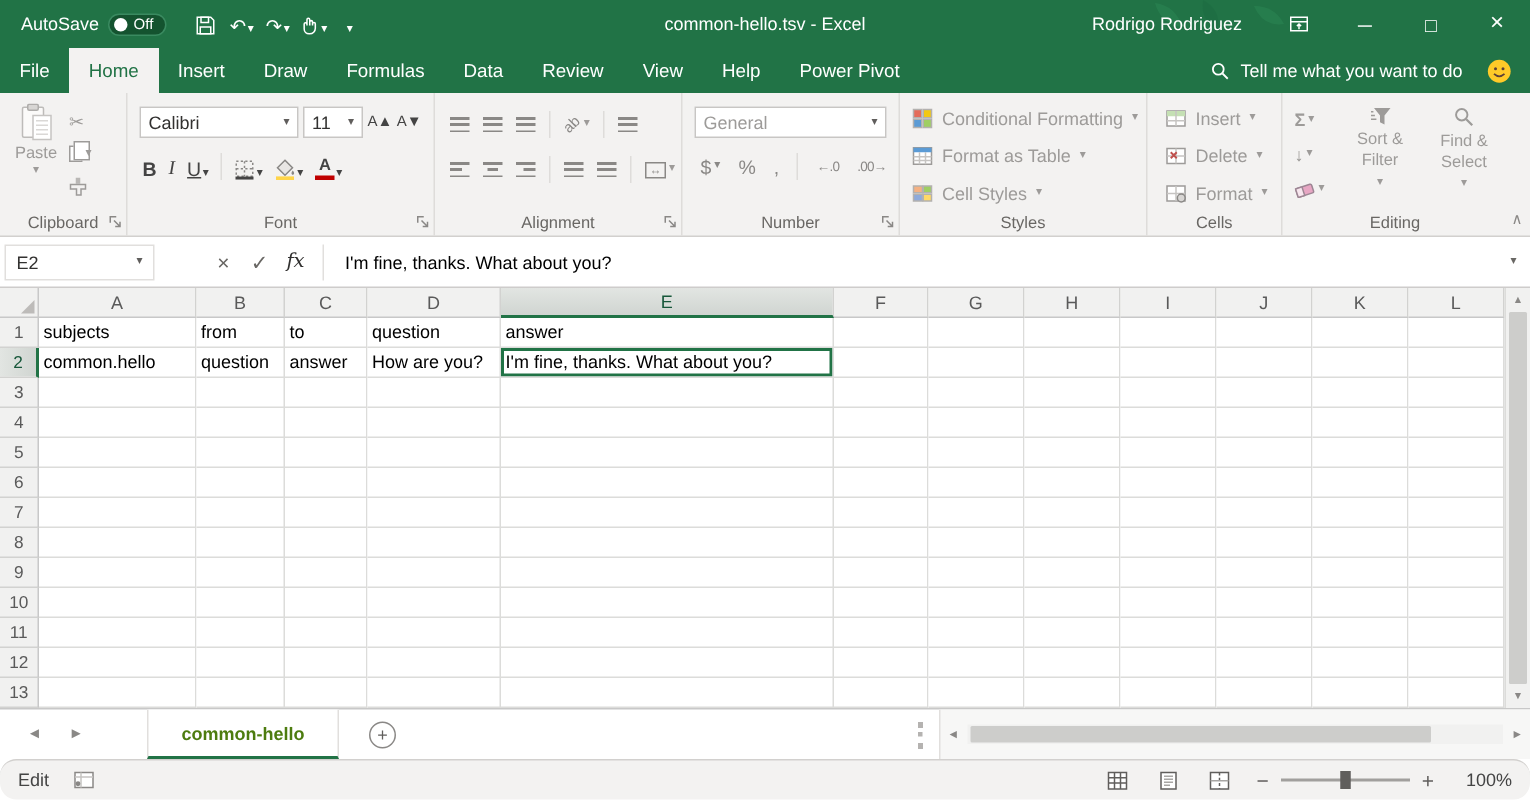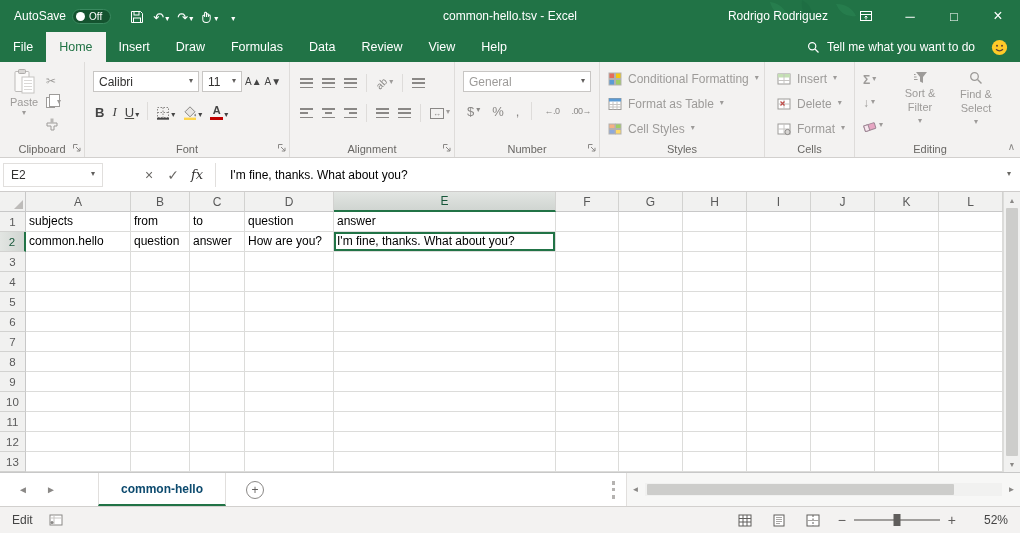--- a/index.html
+++ b/index.html
@@ -95,30 +95,30 @@
   .cell{flex:0 0 auto;height:20px;line-height:19px;font-size:12px;color:#000;padding:0 3px;border-right:1px solid #dcdcda;border-bottom:1px solid #dcdcda;white-space:nowrap;overflow:hidden;background:#fff;}
   .cell.active{box-shadow:inset 0 0 0 2px #217346;position:relative;z-index:2;}
   .vscroll{position:absolute;left:1003px;top:192px;width:17px;height:280px;background:#f1f1f0;border-left:1px solid #dcdcda;display:flex;flex-direction:column;}
   .varrow{height:16px;display:flex;align-items:center;justify-content:center;font-size:7px;color:#8a8886;}
   .vtrack{flex:1;padding:0 2px;}
   .vthumb{width:100%;height:100%;background:#cdcdcb;border-radius:1px;}
 
   
   .sheetbar{position:absolute;left:0;top:472px;right:0;height:34px;background:#fff;border-top:1px solid #c8c8c8;}
   .sheet-nav{position:absolute;left:18px;top:0;height:100%;display:flex;align-items:center;gap:18px;color:#8a8886;font-size:10px;}
-  .sheettab{position:absolute;left:98px;top:0;height:100%;padding:0 22px;display:flex;align-items:center;background:#fff;border-left:1px solid #e1dfdd;border-right:1px solid #e1dfdd;border-bottom:2px solid #217346;color:#0c4a6e;font-weight:bold;font-size:12px;}
+  .sheettab{position:absolute;left:98px;top:0;height:100%;padding:0 22px;display:flex;align-items:center;background:#fff;border-left:1px solid #e1dfdd;border-right:1px solid #e1dfdd;border-bottom:2px solid #217346;color:#4d7c0f;font-weight:bold;font-size:12px;}
   .addsheet{position:absolute;left:246px;top:50%;transform:translateY(-50%);width:18px;height:18px;border:1px solid #8a8886;border-radius:50%;display:flex;align-items:center;justify-content:center;font-size:12px;color:#605e5c;line-height:1;}
   .tab-splitter{position:absolute;left:612px;top:8px;height:18px;border-left:3px dotted #b5b3b1;}
   .hscroll{position:absolute;left:626px;right:0;top:0;height:100%;display:flex;align-items:center;background:#f7f7f6;border-left:1px solid #e1dfdd;}
   .harrow{width:17px;text-align:center;font-size:8px;color:#8a8886;}
   .htrack{flex:1;height:13px;margin:0 1px;background:#f1f1f0;position:relative;}
   .hthumb{position:absolute;left:2px;top:1px;height:11px;width:86%;background:#cdcdcb;border-radius:1px;}
 
   
-  .statusbar{position:absolute;left:0;top:506px;right:0;height:27px;background:#f3f2f1;border-top:1px solid #d2d0ce;display:flex;align-items:center;font-size:12px;color:#444;}
+  .statusbar{position:absolute;left:0;top:506px;right:0;height:27px;background:#f3f2f1;border-top:1px solid #d2d0ce;display:flex;align-items:center;font-size:12px;color:#444;border-radius:11px;}
   .sb-mode{margin-left:12px;}
   .macro{margin-left:16px;display:flex;align-items:center;}
   .sb-right{margin-left:auto;display:flex;align-items:center;margin-right:12px;gap:0;}
   .viewbtn{display:flex;align-items:center;padding:0 10px;}
   .zoombtn{font-size:14px;color:#605e5c;padding:0 8px;}
   .zoomtrack{width:86px;height:2px;background:#a19f9d;position:relative;}
   .zoomtick{position:absolute;left:50%;top:-3px;width:1px;height:8px;background:#a19f9d;}
   .zoomthumb{position:absolute;left:50%;transform:translateX(-50%);top:-5px;width:7px;height:12px;background:#605e5c;}
   .zoomlabel{width:38px;text-align:right;margin-left:6px;}
 </style>
@@ -192,20 +192,21 @@
     <div id="ribbon-tabs" class="rtabs">
         <div class="rtab">File</div>
         <div class="rtab active">Home</div>
         <div class="rtab">Insert</div>
         <div class="rtab">Draw</div>
         <div class="rtab">Formulas</div>
         <div class="rtab">Data</div>
         <div class="rtab">Review</div>
         <div class="rtab">View</div>
         <div class="rtab">Help</div>
+        <div class="rtab">Power Pivot</div>
       </div>
     <div class="tellme">
       <svg width="13" height="13" viewBox="0 0 13 13">
           <circle cx="5.2" cy="5.2" r="3.6" fill="none" stroke="#fff" stroke-width="1.2"></circle>
           <path d="M8 8l3.5 3.5" stroke="#fff" stroke-width="1.2"></path>
         </svg>
       <span>Tell me what you want to do</span>
     </div>
     <span class="smiley">
       <svg width="17" height="17" viewBox="0 0 17 17">
@@ -805,17 +806,17 @@
             <path d="M7 1v11" stroke="#605e5c" stroke-dasharray="2 1.5"></path>
             <path d="M1 6.5h12" stroke="#a8a6a4"></path>
           </svg>
       </span>
       <span class="zoombtn">−</span>
       <div class="zoomtrack">
         <div class="zoomtick"></div>
         <div class="zoomthumb"></div>
       </div>
       <span class="zoombtn">+</span>
-      <span class="zoomlabel">52%</span>
+      <span class="zoomlabel">100%</span>
     </div>
   </div>
 
 </div>
 
 </body></html>

